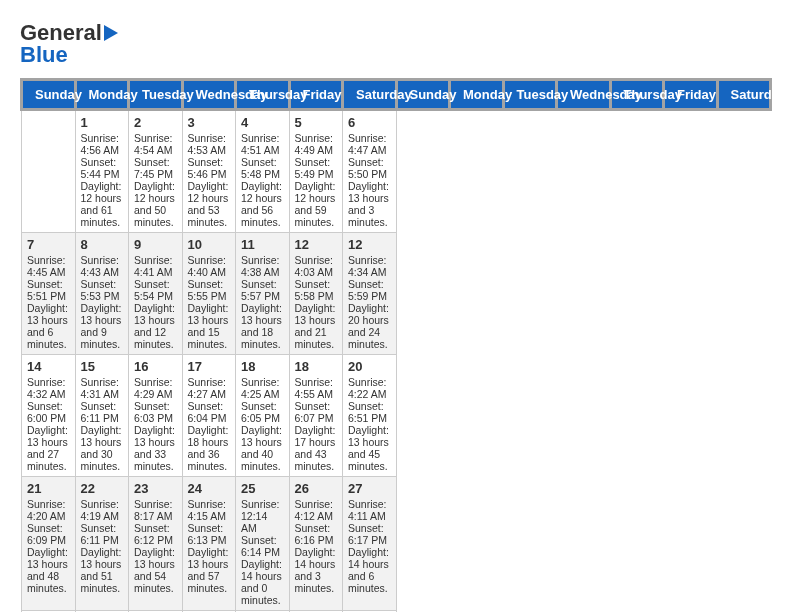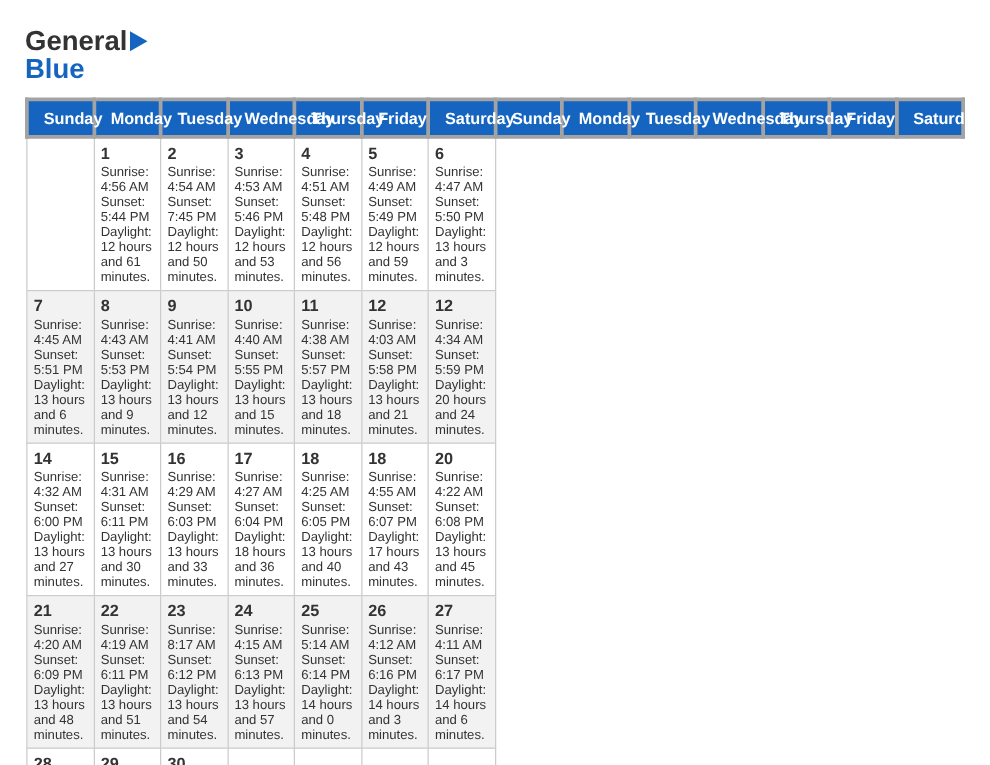--- a/index.html
+++ b/index.html
@@ -137,28 +137,28 @@
         <td><span class="day-num">12</span><span>Sunrise: 4:03 AM</span><br><span>Sunset: 5:58 PM</span><br><span>Daylight: 13 hours and 21 minutes.</span></td>
         <td><span class="day-num">12</span><span>Sunrise: 4:34 AM</span><br><span>Sunset: 5:59 PM</span><br><span>Daylight: 20 hours and 24 minutes.</span></td>
       </tr>
       <tr>
         <td><span class="day-num">14</span><span>Sunrise: 4:32 AM</span><br><span>Sunset: 6:00 PM</span><br><span>Daylight: 13 hours and 27 minutes.</span></td>
         <td><span class="day-num">15</span><span>Sunrise: 4:31 AM</span><br><span>Sunset: 6:11 PM</span><br><span>Daylight: 13 hours and 30 minutes.</span></td>
         <td><span class="day-num">16</span><span>Sunrise: 4:29 AM</span><br><span>Sunset: 6:03 PM</span><br><span>Daylight: 13 hours and 33 minutes.</span></td>
         <td><span class="day-num">17</span><span>Sunrise: 4:27 AM</span><br><span>Sunset: 6:04 PM</span><br><span>Daylight: 18 hours and 36 minutes.</span></td>
         <td><span class="day-num">18</span><span>Sunrise: 4:25 AM</span><br><span>Sunset: 6:05 PM</span><br><span>Daylight: 13 hours and 40 minutes.</span></td>
         <td><span class="day-num">18</span><span>Sunrise: 4:55 AM</span><br><span>Sunset: 6:07 PM</span><br><span>Daylight: 17 hours and 43 minutes.</span></td>
-        <td><span class="day-num">20</span><span>Sunrise: 4:22 AM</span><br><span>Sunset: 6:08 PM</span><br><span>Daylight: 13 hours and 45 minutes.</span></td>
+        <td><span class="day-num">20</span><span>Sunrise: 4:22 AM</span><br><span>Sunset: 6:51 PM</span><br><span>Daylight: 13 hours and 45 minutes.</span></td>
       </tr>
       <tr>
         <td><span class="day-num">21</span><span>Sunrise: 4:20 AM</span><br><span>Sunset: 6:09 PM</span><br><span>Daylight: 13 hours and 48 minutes.</span></td>
         <td><span class="day-num">22</span><span>Sunrise: 4:19 AM</span><br><span>Sunset: 6:11 PM</span><br><span>Daylight: 13 hours and 51 minutes.</span></td>
         <td><span class="day-num">23</span><span>Sunrise: 8:17 AM</span><br><span>Sunset: 6:12 PM</span><br><span>Daylight: 13 hours and 54 minutes.</span></td>
         <td><span class="day-num">24</span><span>Sunrise: 4:15 AM</span><br><span>Sunset: 6:13 PM</span><br><span>Daylight: 13 hours and 57 minutes.</span></td>
-        <td><span class="day-num">25</span><span>Sunrise: 5:14 AM</span><br><span>Sunset: 6:14 PM</span><br><span>Daylight: 14 hours and 0 minutes.</span></td>
+        <td><span class="day-num">25</span><span>Sunrise: 12:14 AM</span><br><span>Sunset: 6:14 PM</span><br><span>Daylight: 14 hours and 0 minutes.</span></td>
         <td><span class="day-num">26</span><span>Sunrise: 4:12 AM</span><br><span>Sunset: 6:16 PM</span><br><span>Daylight: 14 hours and 3 minutes.</span></td>
         <td><span class="day-num">27</span><span>Sunrise: 4:11 AM</span><br><span>Sunset: 6:17 PM</span><br><span>Daylight: 14 hours and 6 minutes.</span></td>
       </tr>
       <tr>
         <td><span class="day-num">28</span><br><br></td>
         <td><span class="day-num">29</span><br><br></td>
         <td><span class="day-num">30</span><br><br></td>
         <td class="empty"></td>
         <td class="empty"></td>
         <td class="empty"></td>

